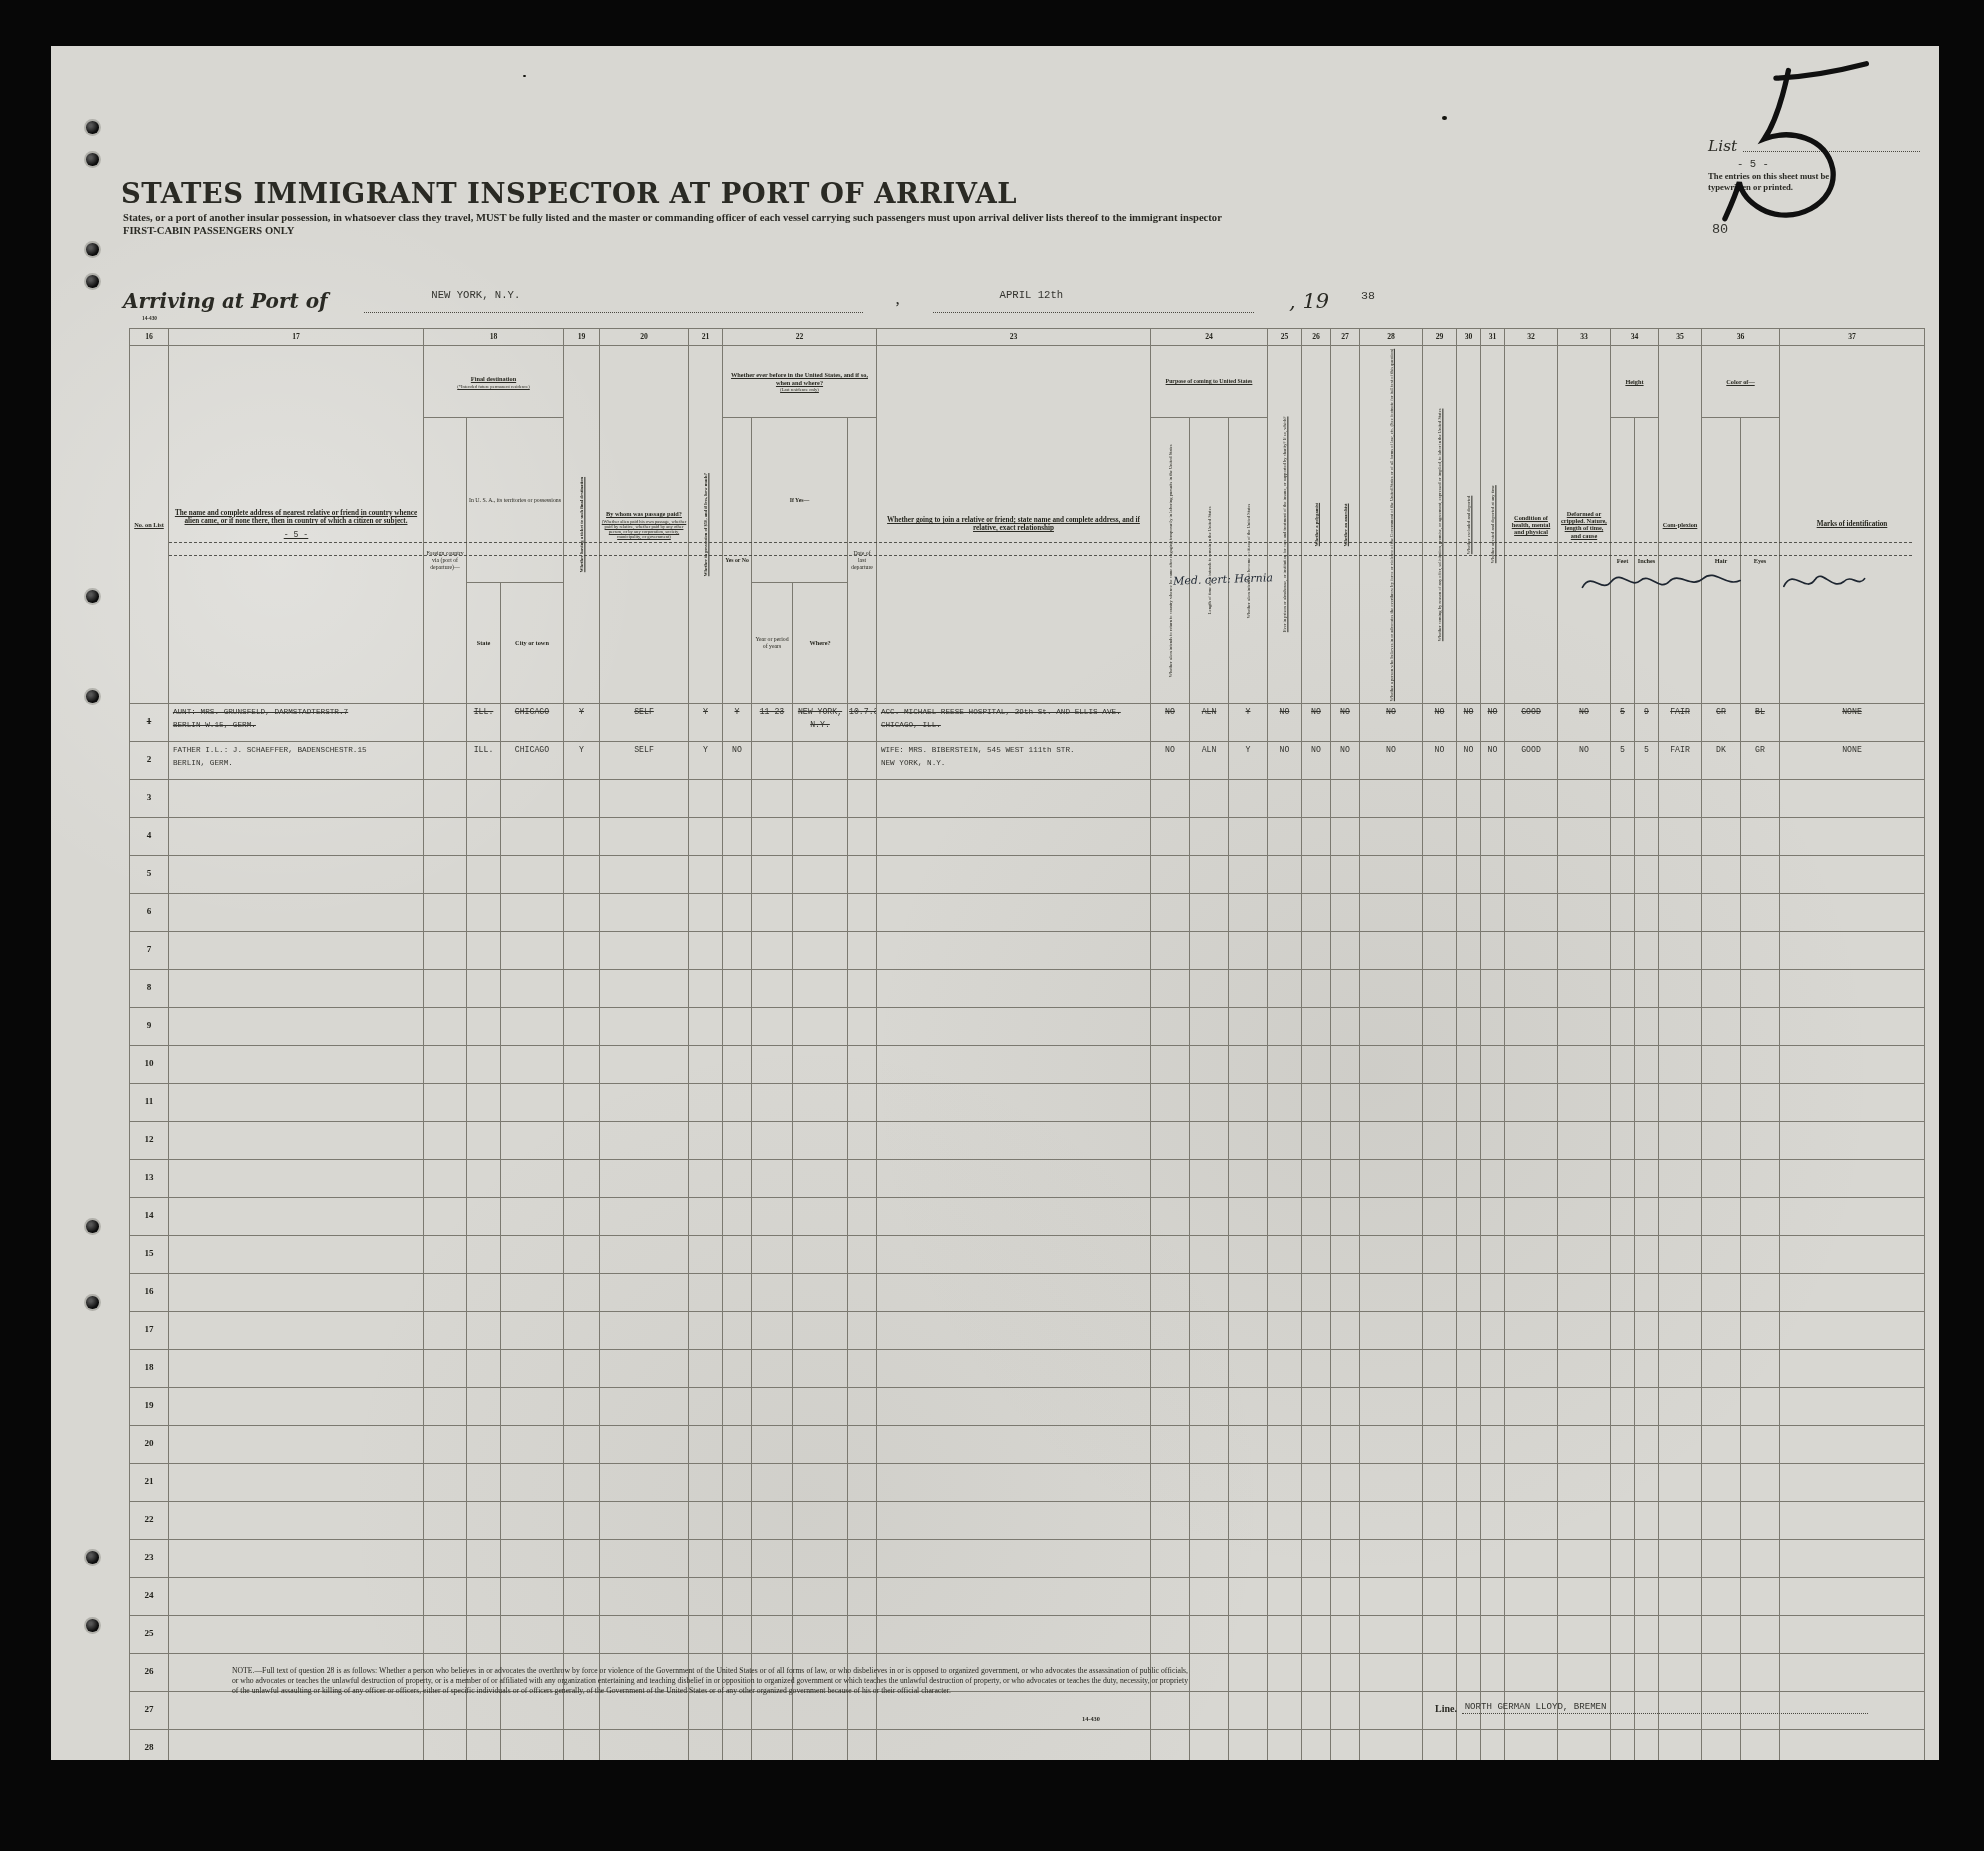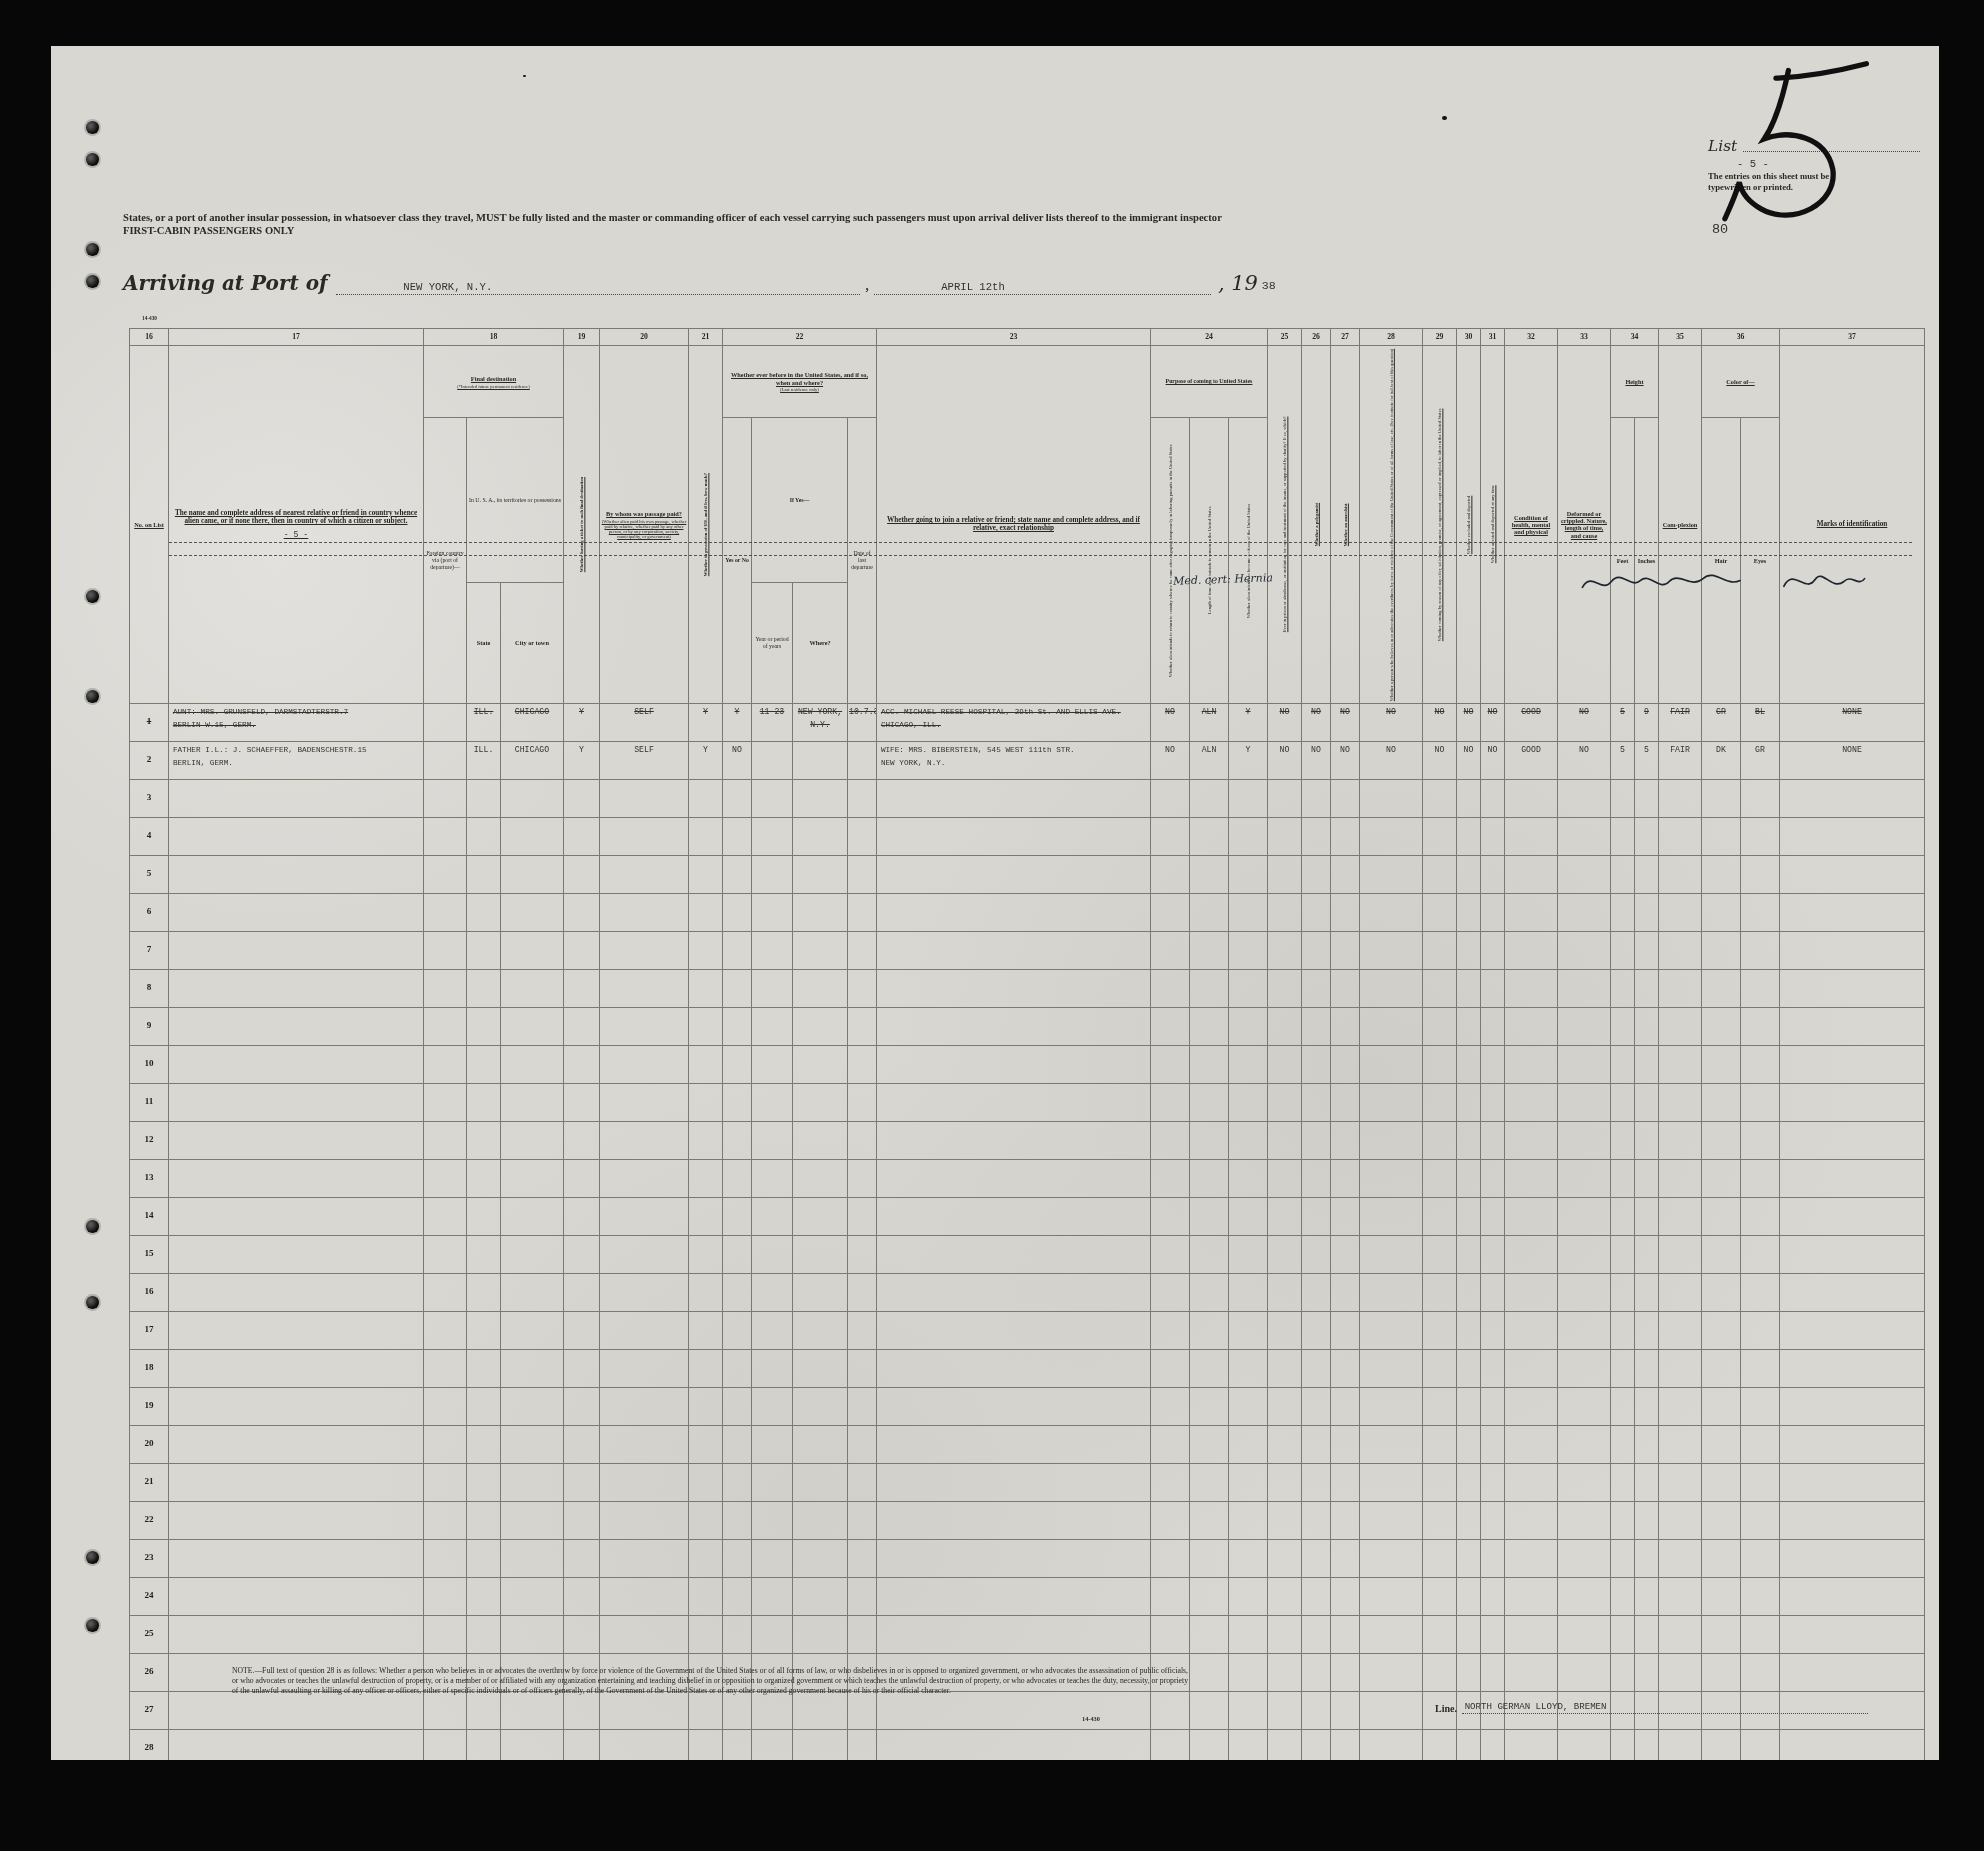--- a/index.html
+++ b/index.html
@@ -30,22 +30,22 @@
     font-family:"DejaVu Serif", serif; font-weight:bold;
     font-size:27.4px; letter-spacing:0.5px; white-space:nowrap;
   }
   .preamble {
     position:absolute; left:72px; top:166px; white-space:nowrap;
     font-weight:bold; font-size:10.6px; line-height:1.2;
   }
   .first-cabin { font-weight:bold; font-size:10.6px; }
 
   .arriving {
-    position:absolute; left:72px; top:225px; width:1252px;
-    display:flex; align-items:flex-end; white-space:nowrap;
+    position:absolute; left:72px; top:243px; width:1252px;
+    display:flex; white-space:nowrap;gap:28px;
   }
   .arr-label {
     font-family:"DejaVu Serif", serif; font-style:italic; font-weight:bold;
     font-size:20px; margin-right:8.7px;
   }
   .dotfill {
     border-bottom:1.4px dotted #4a4840; display:inline-block;
     padding:0 0 1px 67px;
   }
   .typed { font-family:"Liberation Mono","DejaVu Sans Mono", monospace; color:#33332e; }
@@ -137,20 +137,21 @@
   <div class="hole" style="left:35px; top:229px;"></div>
   <div class="hole" style="left:35px; top:544px;"></div>
   <div class="hole" style="left:35px; top:644px;"></div>
   <div class="hole" style="left:35px; top:1174px;"></div>
   <div class="hole" style="left:35px; top:1250px;"></div>
   <div class="hole" style="left:35px; top:1505px;"></div>
   <div class="hole" style="left:35px; top:1573px;"></div>
   <div class="speck" style="left:1391px; top:70px; width:4.8px; height:4.3px;"></div>
   <div class="speck" style="left:472px; top:29px; width:2.9px; height:2.4px;"></div>
 
+  <div class="form-title">STATES IMMIGRANT INSPECTOR AT PORT OF ARRIVAL</div>
   <div class="preamble">
     <div>States, or a port of another insular possession, in whatsoever class they travel, MUST be fully listed and the master or commanding officer of each vessel carrying such passengers must upon arrival deliver lists thereof to the immigrant inspector</div>
     <div class="first-cabin">FIRST-CABIN PASSENGERS ONLY</div>
   </div>
 
   <div class="arriving">
     <span class="arr-label">Arriving at Port of</span>
     <span class="dotfill typed arr-port">NEW YORK, N.Y.</span>
     <span class="arr-comma">,</span>
     <span class="dotfill typed arr-date">APRIL 12th</span>

